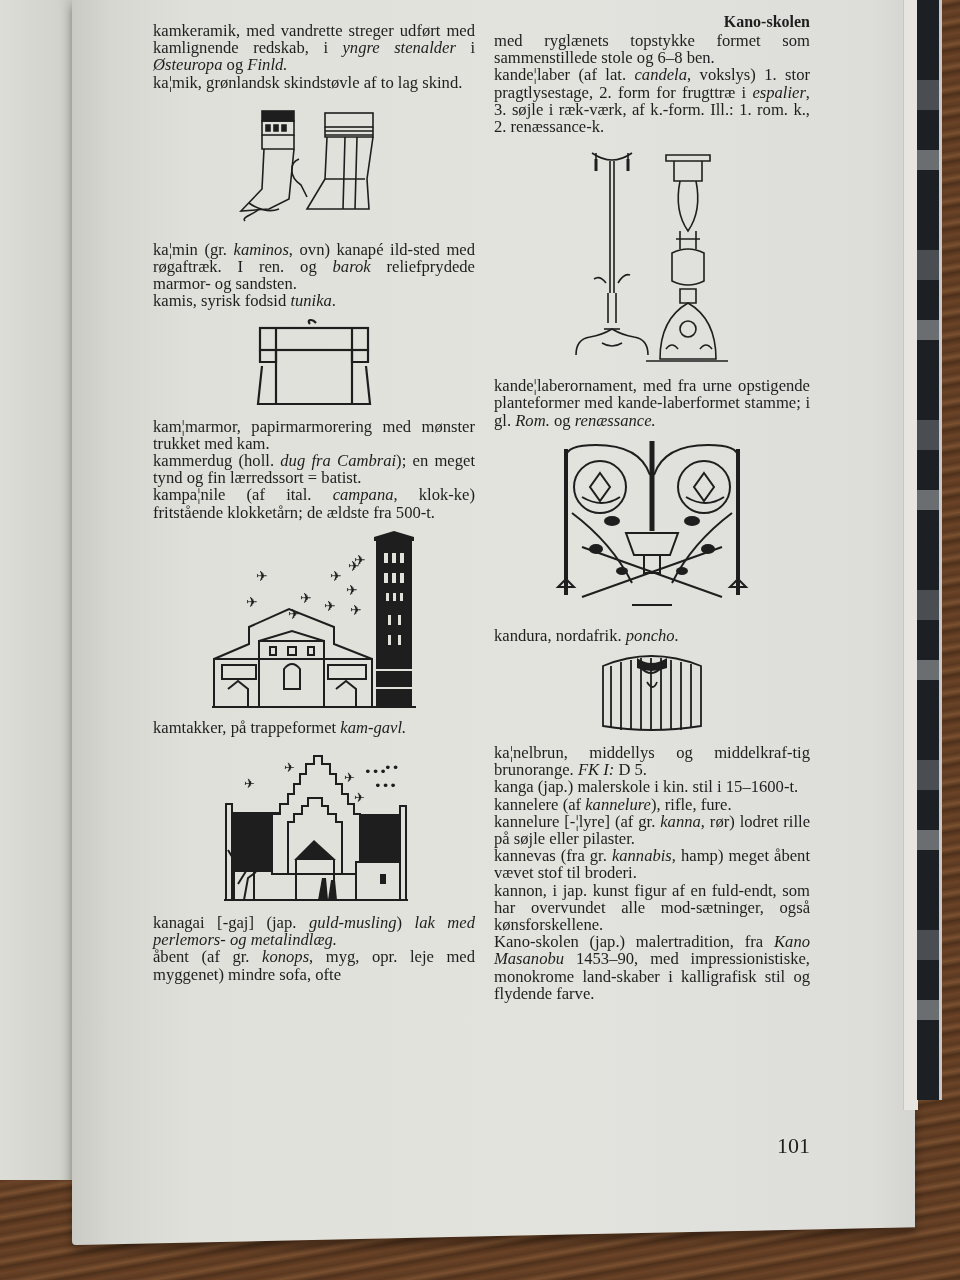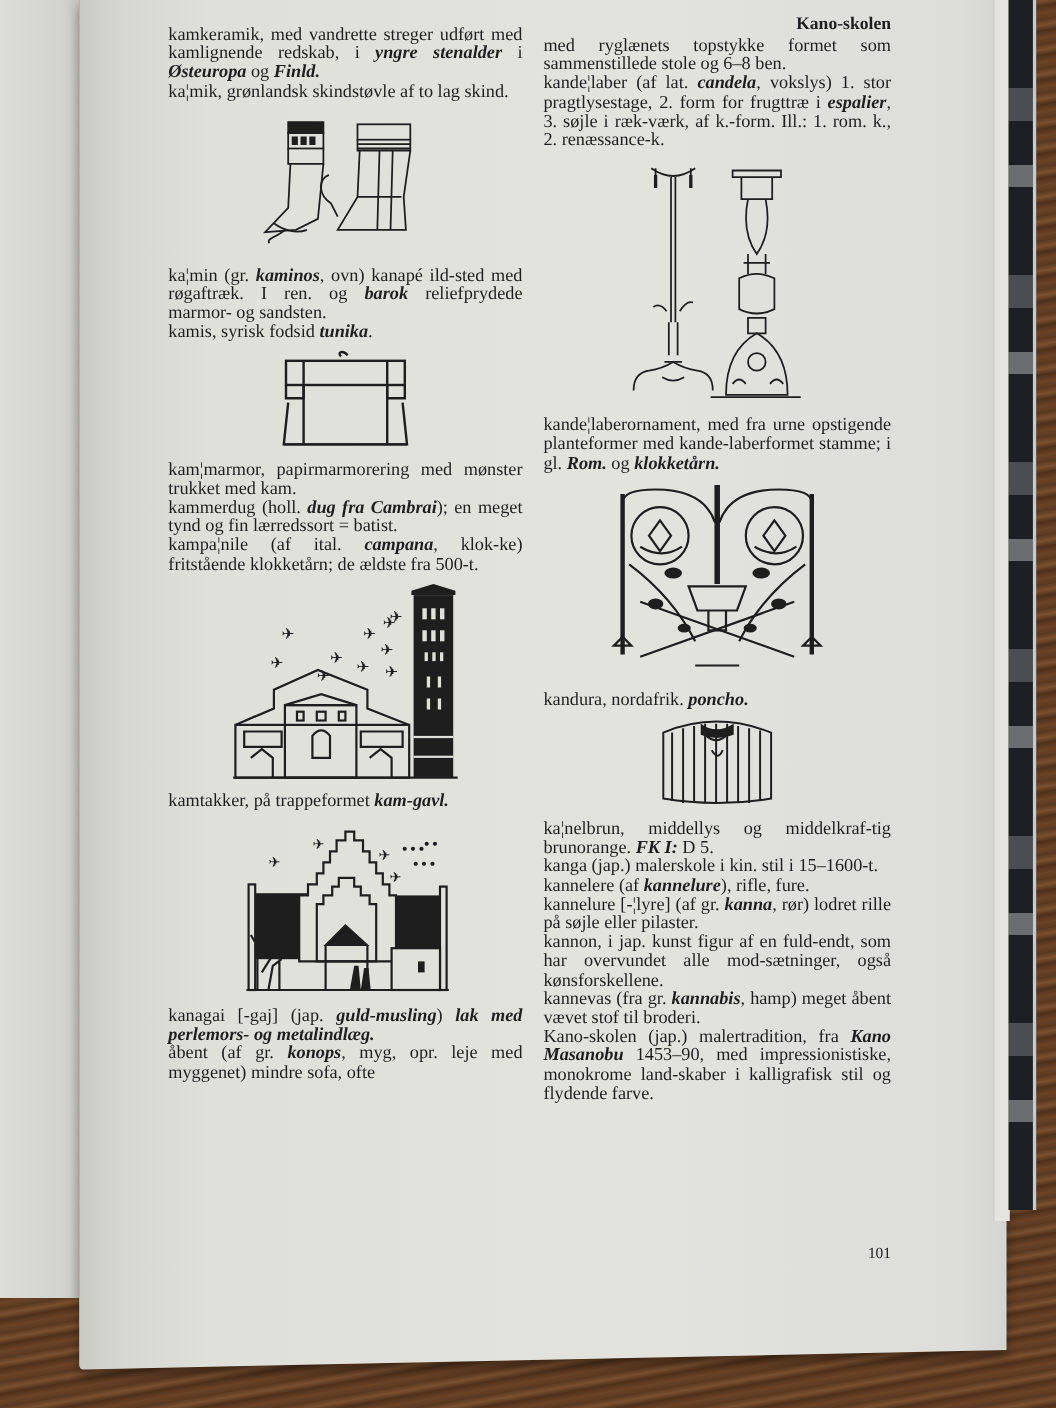--- a/index.html
+++ b/index.html
@@ -12,23 +12,23 @@
     border-bottom-left-radius:4px;box-shadow:0 6px 10px rgba(0,0,0,.35);transform:skewY(-1.2deg);transform-origin:0 0;}
   .page-edge{position:absolute;left:903px;top:0;width:14px;height:1110px;background:#e6e5df;border-left:1px solid #c8c8c2;}
   .cover{position:absolute;left:917px;top:0;width:22px;height:1100px;background:#1c2024;
     background-image:repeating-linear-gradient(180deg,#1c2024 0 80px,#4a4e52 80px 110px,#1c2024 110px 150px,#6a6e70 150px 170px);}
   .cover-edge{position:absolute;left:939px;top:0;width:3px;height:1100px;background:#c9c9c9;}
   .col{position:absolute;font-size:16.6px;line-height:17.2px;color:#1e1e1e;text-align:justify;}
   .col-left{left:153px;top:22px;width:322px;}
   .col-right{left:494px;top:32px;width:316px;}
   .entry{margin:0;}
   .hw{font-weight:normal;}
-  .it{font-style:italic;font-weight:bold;}
+  .it{font-style:italic;}
   .header{position:absolute;left:640px;top:13px;width:170px;text-align:right;font-weight:bold;font-size:16px;color:#1e1e1e;}
-  .pageno{position:absolute;left:760px;top:1133px;width:50px;text-align:right;font-size:14px;color:#1e1e1e;}
+  .pageno{position:absolute;left:760px;top:1133px;width:50px;text-align:right;font-size:22px;color:#1e1e1e;}
   .ill{display:block;margin:0 auto;}
 </style>
 </head>
 <body>
 
 <div class="wood"></div>
 <div class="prev-page"></div>
 
 <div class="page">
 </div>
@@ -188,21 +188,21 @@
       <path d="M114 96 h24 M118 88 v18 M134 88 v18"></path>
       <path d="M110 110 q16 -8 32 0 v28 q-16 8 -32 0z"></path>
       <path d="M118 146 h16 v14 h-16z"></path>
       <path d="M98 216 q0 -40 28 -56 q28 16 28 56 z"></path>
       <circle cx="126" cy="186" r="8"></circle>
       <path d="M104 206 q6 -8 12 0 M138 206 q6 -8 12 0"></path>
       <path d="M84 218 h82"></path>
     </g>
   </svg>
 </div>
-    <p class="entry"><span class="hw">kande¦laberornament,</span><span> med fra urne opstigende planteformer med kande-laberformet stamme; i gl. </span><span class="it">Rom.</span><span> og </span><span class="it">klokketårn.</span></p>
+    <p class="entry"><span class="hw">kande¦laberornament,</span><span> med fra urne opstigende planteformer med kande-laberformet stamme; i gl. </span><span class="it">Rom.</span><span> og </span><span class="it">renæssance.</span></p>
     <div style="margin: 8px 0px 10px;">
   <svg class="ill" width="200" height="180" viewBox="0 0 200 180">
     <g fill="none" stroke="#1e1e1e" stroke-width="2">
       <path d="M14 12 v146 M186 12 v146" stroke-width="4"></path>
       <path d="M100 4 v90" stroke-width="5"></path>
       <path d="M14 20 q0 -12 30 -12 q44 0 54 30 M186 20 q0 -12 -30 -12 q-44 0 -54 30"></path>
       <circle cx="48" cy="50" r="26"></circle>
       <circle cx="152" cy="50" r="26"></circle>
       <path d="M48 36 l10 14 l-10 14 l-10 -14z M152 36 l10 14 l-10 14 l-10 -14z"></path>
       <path d="M30 60 q20 12 38 0 M134 60 q20 12 38 0"></path>
@@ -234,18 +234,18 @@
     </g>
     <g fill="#1e1e1e">
           <path d="M40 6 q14 10 30 0 v10 q-16 6 -30 0z"></path>
         </g>
   </svg>
 </div>
     <p class="entry"><span class="hw">ka¦nelbrun,</span><span> middellys og middelkraf-tig brunorange. </span><span class="it">FK I:</span><span> D 5.</span></p>
     <p class="entry"><span class="hw">kanga</span><span> (jap.) malerskole i kin. stil i 15–1600-t.</span></p>
     <p class="entry"><span class="hw">kannelere</span><span> (af </span><span class="it">kannelure</span><span>), rifle, fure.</span></p>
     <p class="entry"><span class="hw">kannelure</span><span> [-¦lyre] (af gr. </span><span class="it">kanna</span><span>, rør) lodret rille på søjle eller pilaster.</span></p>
+    <p class="entry"><span class="hw">kannevas</span><span> (fra gr. </span><span class="it">kannabis</span><span>, hamp) meget åbent vævet stof til broderi.</span></p>
     <p class="entry"><span class="hw">kannon,</span><span> i jap. kunst figur af en fuld-endt, som har overvundet alle mod-sætninger, også kønsforskellene.</span></p>
-    <p class="entry"><span class="hw">kannevas</span><span> (fra gr. </span><span class="it">kannabis</span><span>, hamp) meget åbent vævet stof til broderi.</span></p>
     <p class="entry"><span class="hw">Kano-skolen</span><span> (jap.) malertradition, fra </span><span class="it">Kano Masanobu</span><span> 1453–90, med impressionistiske, monokrome land-skaber i kalligrafisk stil og flydende farve.</span></p>
   </div>
 
 <div class="pageno">101</div>
 
 </body></html>

